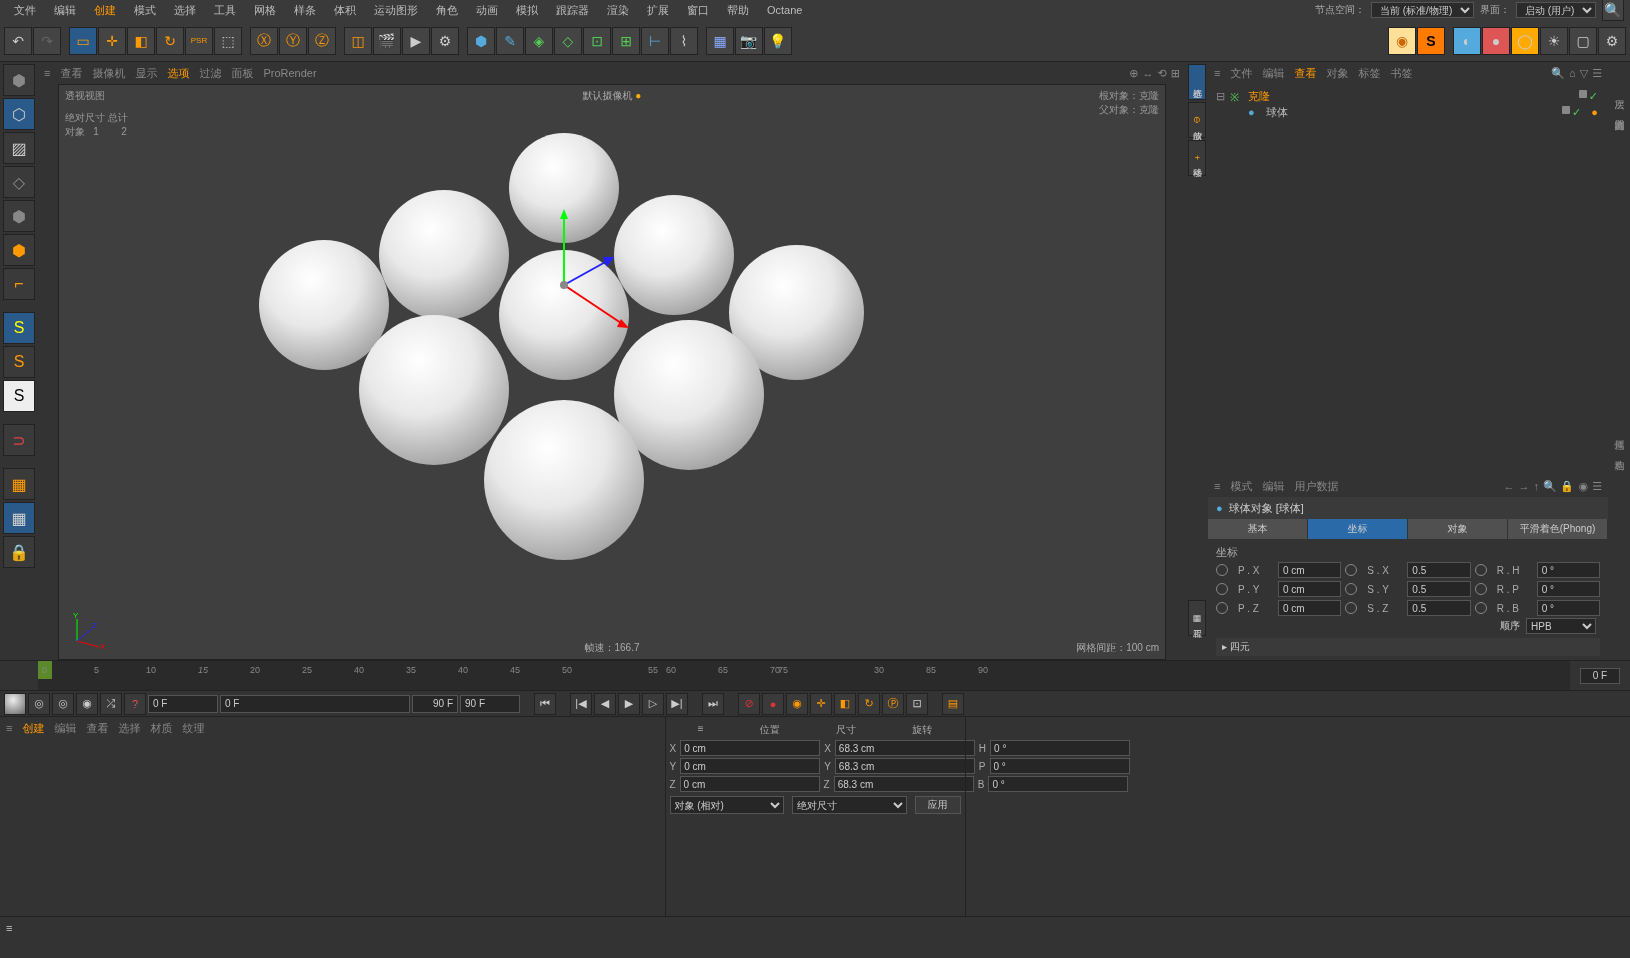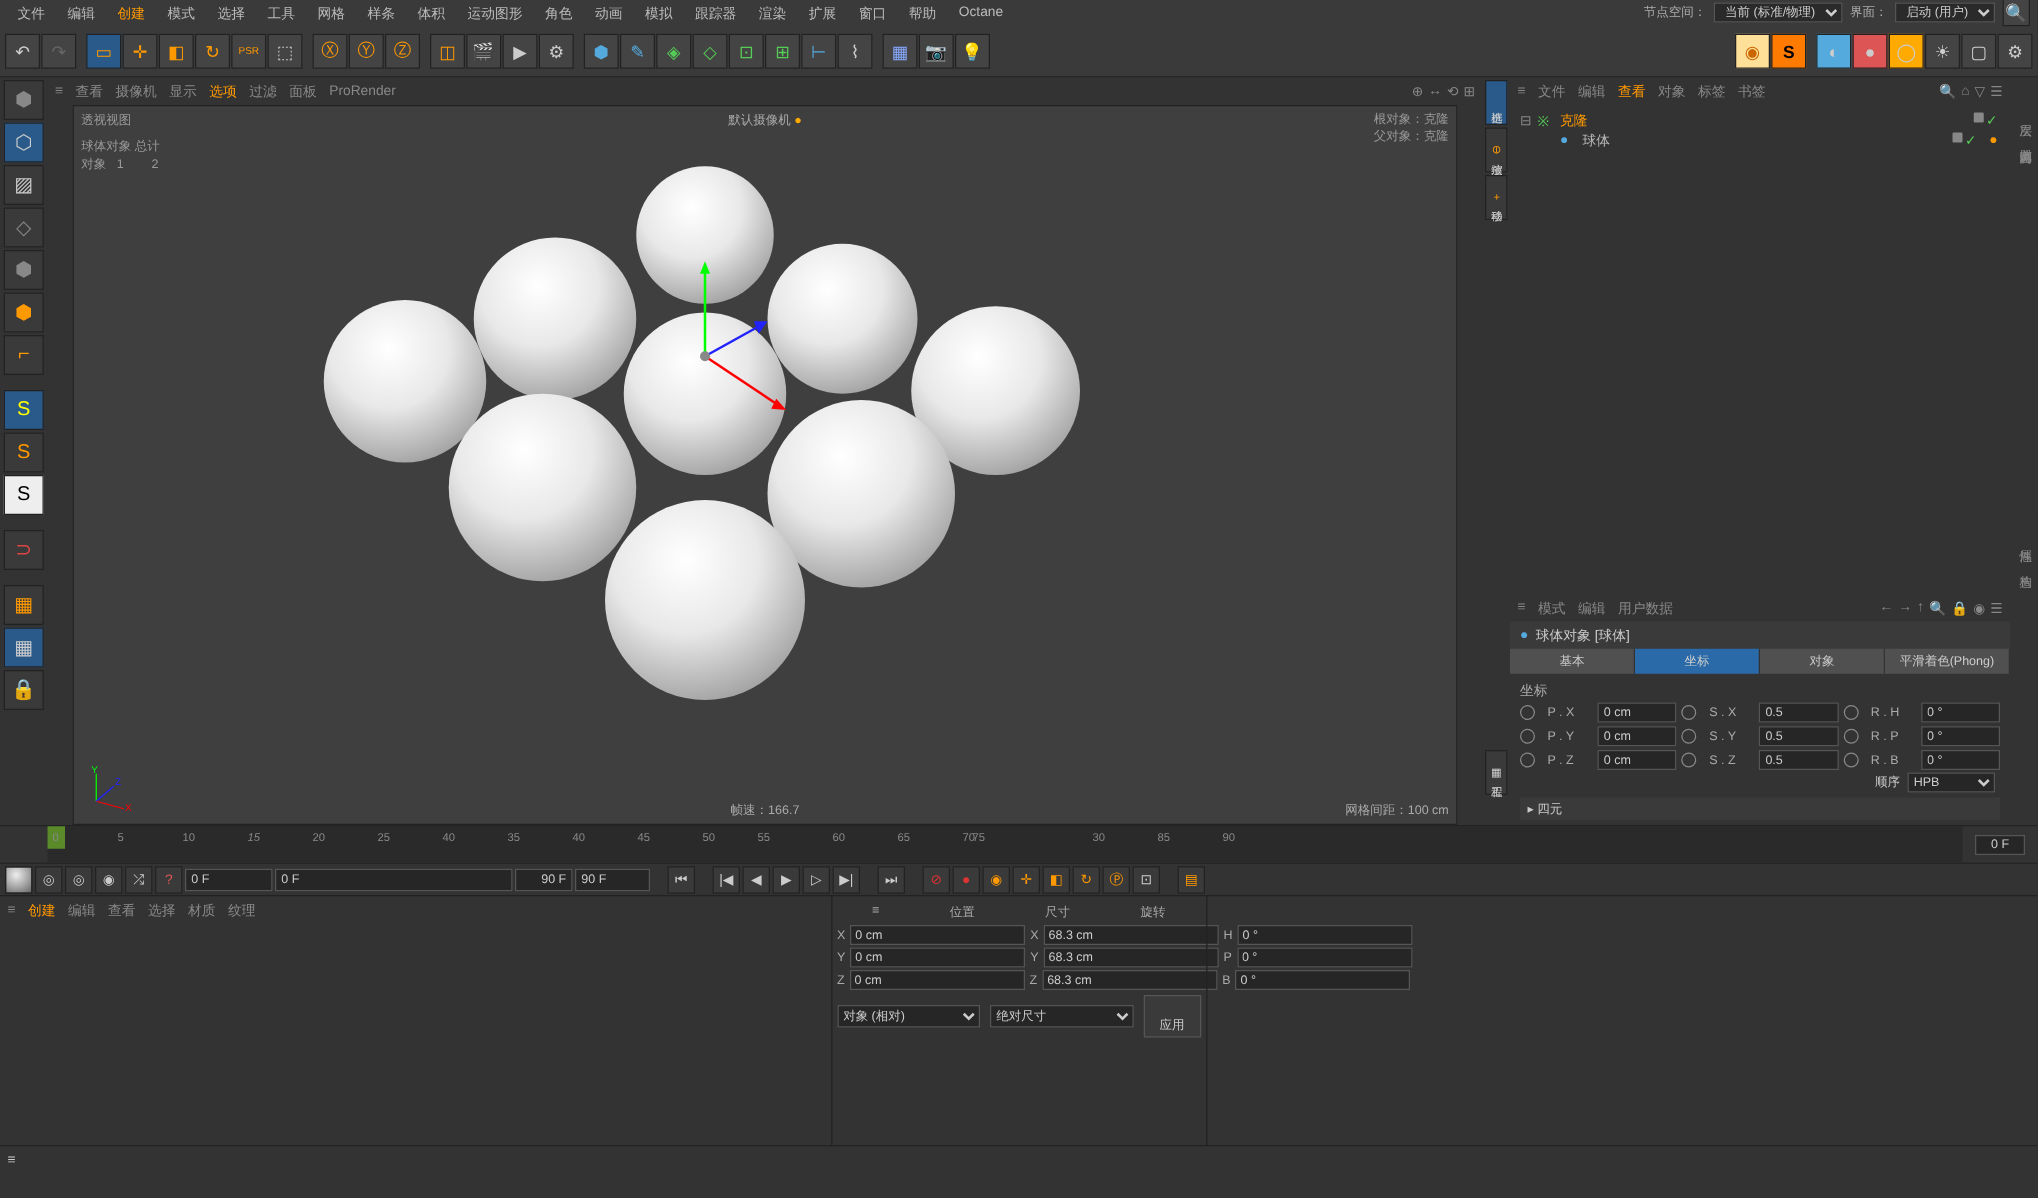--- a/index.html
+++ b/index.html
@@ -78,21 +78,21 @@
 .mat-panel{flex:1;display:flex;flex-direction:column}
 .mat-tabs{height:22px;display:flex;align-items:center;padding:0 6px;gap:10px;color:#888}
 .mat-tabs .hl{color:#f90}
 .mat-body{flex:1;background:#333}
 .coord-panel{width:300px;border-left:1px solid #222;padding:4px;font-size:10px}
 .cp-head{display:flex;justify-content:space-around;color:#aaa;padding:2px 0}
 .cp-row{display:flex;gap:4px;align-items:center;padding:1px 0}
 .cp-row .ax{width:12px;color:#aaa}
 .cp-row input{background:#262626;border:1px solid #555;color:#ccc;font-size:10px;height:16px;flex:1;padding:0 3px}
 .cp-row select{background:#262626;border:1px solid #555;color:#ccc;font-size:10px;height:18px}
-.cp-row button{background:#3a3a3a;border:1px solid #555;color:#ccc;font-size:10px;height:18px;padding:16px 12px;cursor:pointer}
+.cp-row button{background:#3a3a3a;border:1px solid #555;color:#ccc;font-size:10px;height:18px;padding:0 12px;cursor:pointer}
 .rest-panel{flex:1;border-left:1px solid #222}
 .statusbar{height:22px;background:#333;border-top:1px solid #222;display:flex;align-items:center;padding:0 6px}
 </style>
 </head>
 <body>
 
 <div class="menubar">
   <span class="mi">文件</span>
   <span class="mi">编辑</span>
   <span class="mi hl">创建</span>
@@ -205,21 +205,21 @@
       </div>
     </div>
     <div class="viewport">
       <div class="vp-label">透视视图</div>
       <div class="vp-cam"><span>默认摄像机</span> <span style="color:#fa0">●</span></div>
       <div class="vp-info-r">
         <div>根对象：克隆</div>
           <div>父对象：克隆</div>
       </div>
       <div class="vp-sel">
-        <div style="text-align:center">球体对象 总计</div>
+        <div style="text-align:center">绝对尺寸 总计</div>
         <div><span>对象</span>&nbsp;&nbsp;&nbsp;<span>1</span>&nbsp;&nbsp;&nbsp;&nbsp;&nbsp;&nbsp;&nbsp;&nbsp;<span>2</span></div>
       </div>
 
       <div class="sphere" style="width:110px;height:110px;top:48px;left:450px"></div>
       <div class="sphere" style="width:130px;height:130px;top:105px;left:320px"></div>
       <div class="sphere" style="width:120px;height:120px;top:110px;left:555px"></div>
       <div class="sphere" style="width:130px;height:130px;top:155px;left:200px"></div>
       <div class="sphere" style="width:130px;height:130px;top:165px;left:440px"></div>
       <div class="sphere" style="width:135px;height:135px;top:160px;left:670px"></div>
       <div class="sphere" style="width:150px;height:150px;top:230px;left:300px"></div>
@@ -380,21 +380,21 @@
         <span class="tl-tick" style="left: 56px;">5</span>
         <span class="tl-tick" style="left: 108px;">10</span>
         <span class="tl-tick" style="left: 160px; font-style: italic;">15</span>
         <span class="tl-tick" style="left: 212px;">20</span>
         <span class="tl-tick" style="left: 264px;">25</span>
         <span class="tl-tick" style="left: 316px;">40</span>
         <span class="tl-tick" style="left: 368px;">35</span>
         <span class="tl-tick" style="left: 420px;">40</span>
         <span class="tl-tick" style="left: 472px;">45</span>
         <span class="tl-tick" style="left: 524px;">50</span>
-        <span class="tl-tick" style="left: 568px;">55</span>
+        <span class="tl-tick" style="left: 610px;">55</span>
         <span class="tl-tick" style="left: 628px;">60</span>
         <span class="tl-tick" style="left: 680px;">65</span>
         <span class="tl-tick" style="left: 732px;">70</span>
         <span class="tl-tick" style="left: 740px;">75</span>
         <span class="tl-tick" style="left: 836px;">30</span>
         <span class="tl-tick" style="left: 888px;">85</span>
         <span class="tl-tick" style="left: 940px;">90</span>
       </div>
   </div>
   <div class="tl-end">

